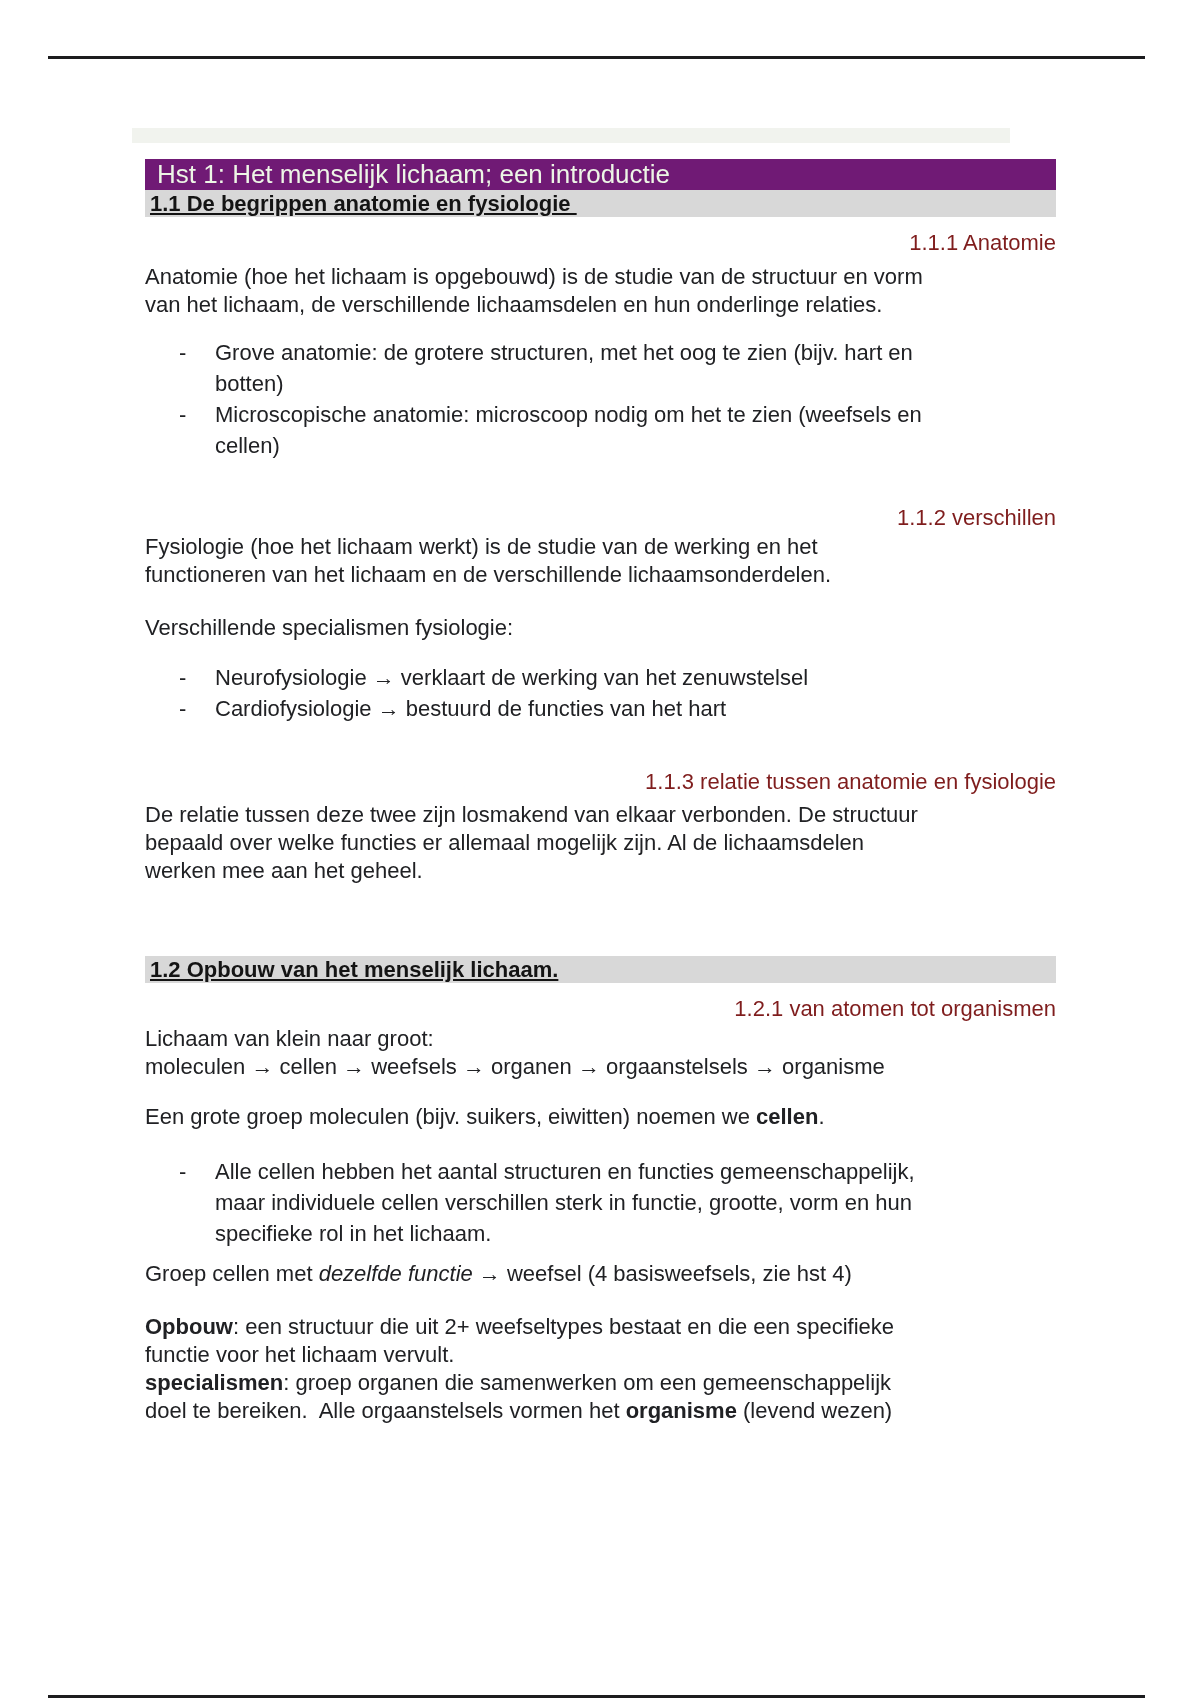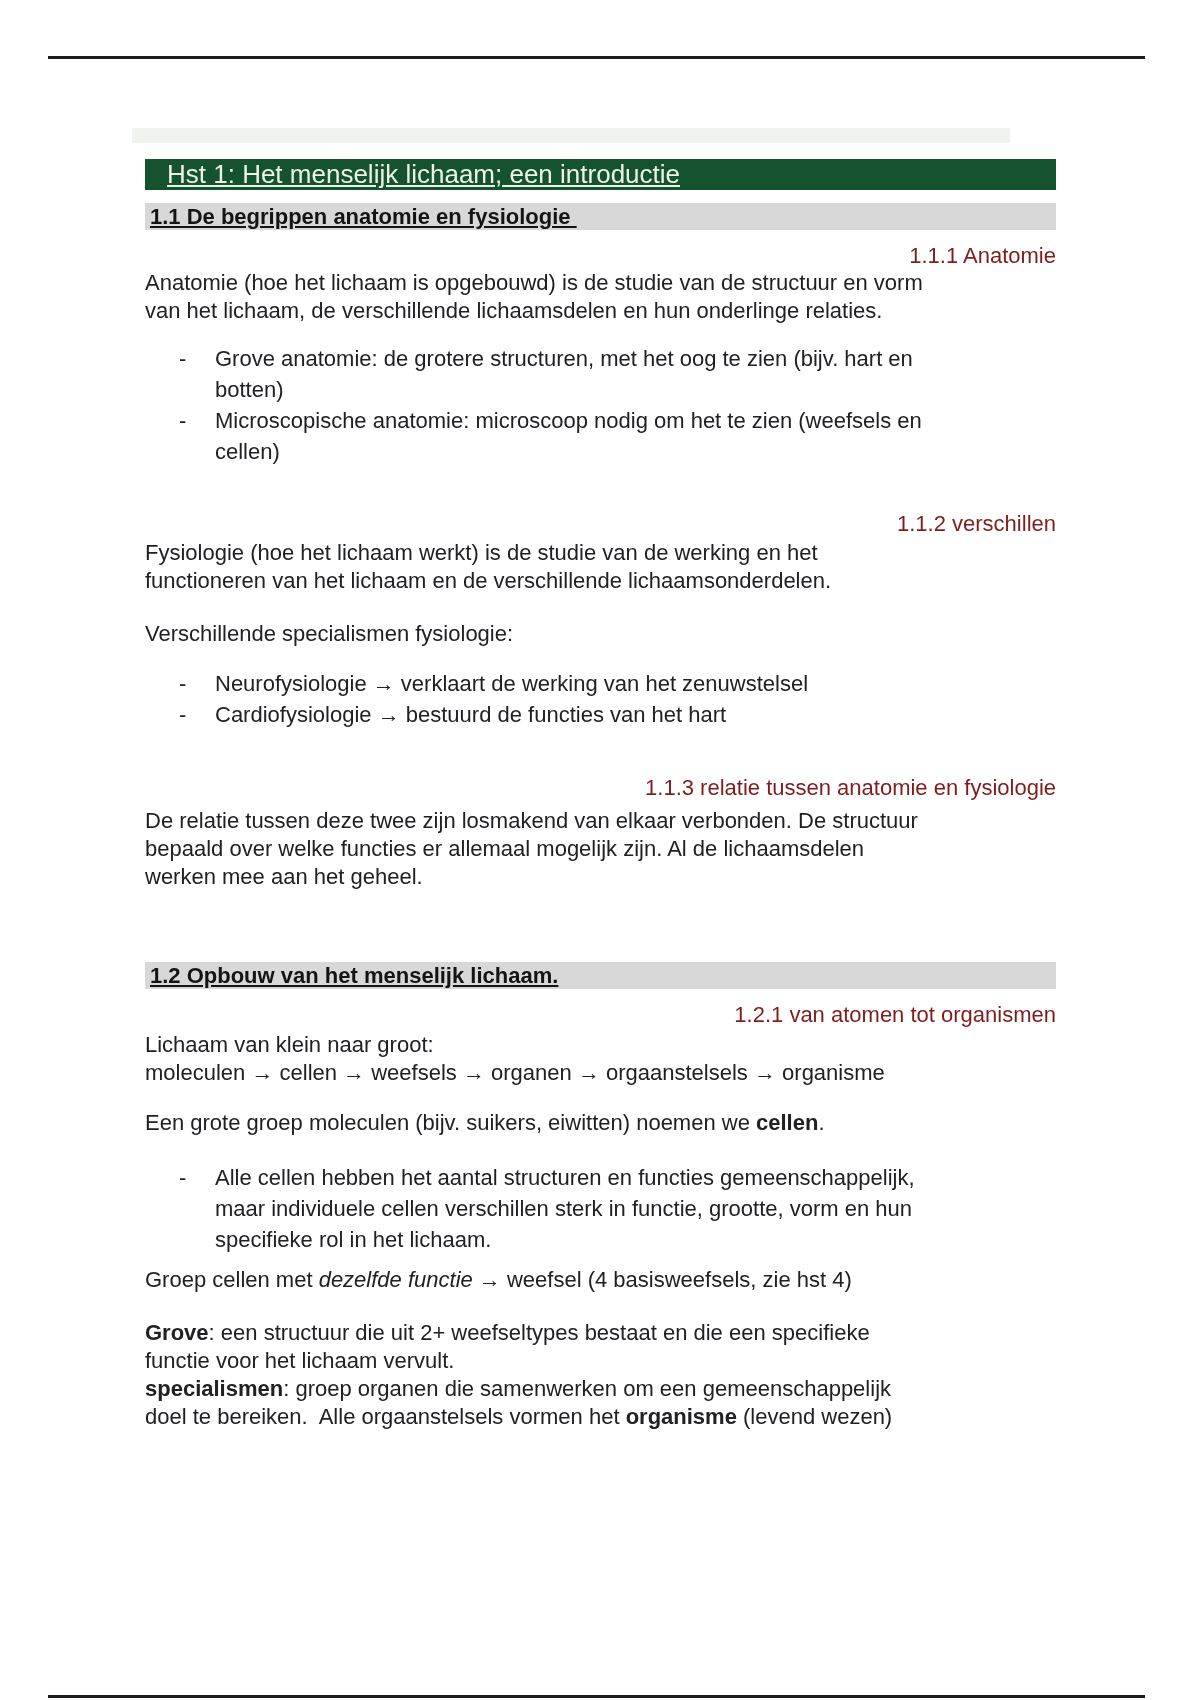--- a/index.html
+++ b/index.html
@@ -7,37 +7,37 @@
     position:relative;width:1200px;height:1700px;background:#ffffff;overflow:hidden;
     font-family:"Liberation Sans","DejaVu Sans",sans-serif;color:#202124;
   }
   .rule{position:absolute;left:48px;width:1097px;height:3px;background:#1c1c1e;}
   .rule-top{top:56px;}
   .rule-bottom{top:1695px;}
   .ghost{position:absolute;left:132px;top:128px;width:878px;height:15px;background:#f1f3ee;}
   .content{position:absolute;left:145px;top:159px;width:911px;}
 
   .chapter{
-    background:#14532d;color:#edf6e6;font-size:26px;line-height:31px;height:31px;
-    padding-left:22px;white-space:pre;overflow:hidden;text-decoration:underline;
+    background:#701a75;color:#edf6e6;font-size:26px;line-height:31px;height:31px;
+    padding-left:12px;white-space:pre;overflow:hidden;
   }
   .sec{
-    background:#d8d8d8;margin-top:13px;font-size:22px;font-weight:bold;line-height:27px;
+    background:#d8d8d8;margin-top:0;font-size:22px;font-weight:bold;line-height:27px;
     padding-left:5px;color:#141414;
   }
   .sec .u{text-decoration:underline;white-space:pre-wrap;}
   .sub{margin-top:13px;font-size:22px;line-height:26px;color:#7f1d1d;text-align:right;}
   p{margin:0;font-size:22px;line-height:28px;white-space:pre-wrap;}
   ul{list-style:none;margin:0;padding:0;font-size:22px;line-height:31px;}
   li{position:relative;padding-left:70px;white-space:pre-wrap;}
   .dash{position:absolute;left:34px;top:0;}
   .b{font-weight:bold;}
   .i{font-style:italic;text-align:center;}
 
-  .m1{margin-top:0}.m2{margin-top:2px}.m3{margin-top:3px}.m6{margin-top:6px}
+  .m1{margin-top:7px}.m2{margin-top:2px}.m3{margin-top:3px}.m6{margin-top:6px}
   .m11{margin-top:11px}.m18{margin-top:18px}.m19{margin-top:25px}.m20{margin-top:20px}
   .m22{margin-top:22px}.m44{margin-top:44px}.m45{margin-top:45px}.m71{margin-top:71px}
 </style>
 </head>
 <body>
 
 <div class="page">
   <div class="rule rule-top"></div>
   <div class="ghost"></div>
 
@@ -87,21 +87,21 @@
     <p class="m22"><span>Een grote groep moleculen (bijv. suikers, eiwitten) noemen we </span><span class="b">cellen</span><span>.</span></p>
 
     <ul class="m19">
       <li><span class="dash">-</span><span>Alle cellen hebben het aantal structuren en functies gemeenschappelijk,
 maar individuele cellen verschillen sterk in functie, grootte, vorm en hun
 specifieke rol in het lichaam.</span></li>
     </ul>
 
     <p class="m11"><span>Groep cellen met </span><span class="i">dezelfde functie</span><span> → weefsel (4 basisweefsels, zie hst 4)</span></p>
 
-    <p class="m19"><span class="b">Grove</span><span>: een structuur die uit 2+ weefseltypes bestaat en die een specifieke
+    <p class="m19"><span class="b">Opbouw</span><span>: een structuur die uit 2+ weefseltypes bestaat en die een specifieke
 functie voor het lichaam vervult.</span></p>
 
     <p><span class="b">specialismen</span><span>: groep organen die samenwerken om een gemeenschappelijk
 doel te bereiken.  Alle orgaanstelsels vormen het </span><span class="b">organisme</span><span> (levend wezen)</span></p>
 
   </div>
 
   <div class="rule rule-bottom"></div>
 </div>
 

